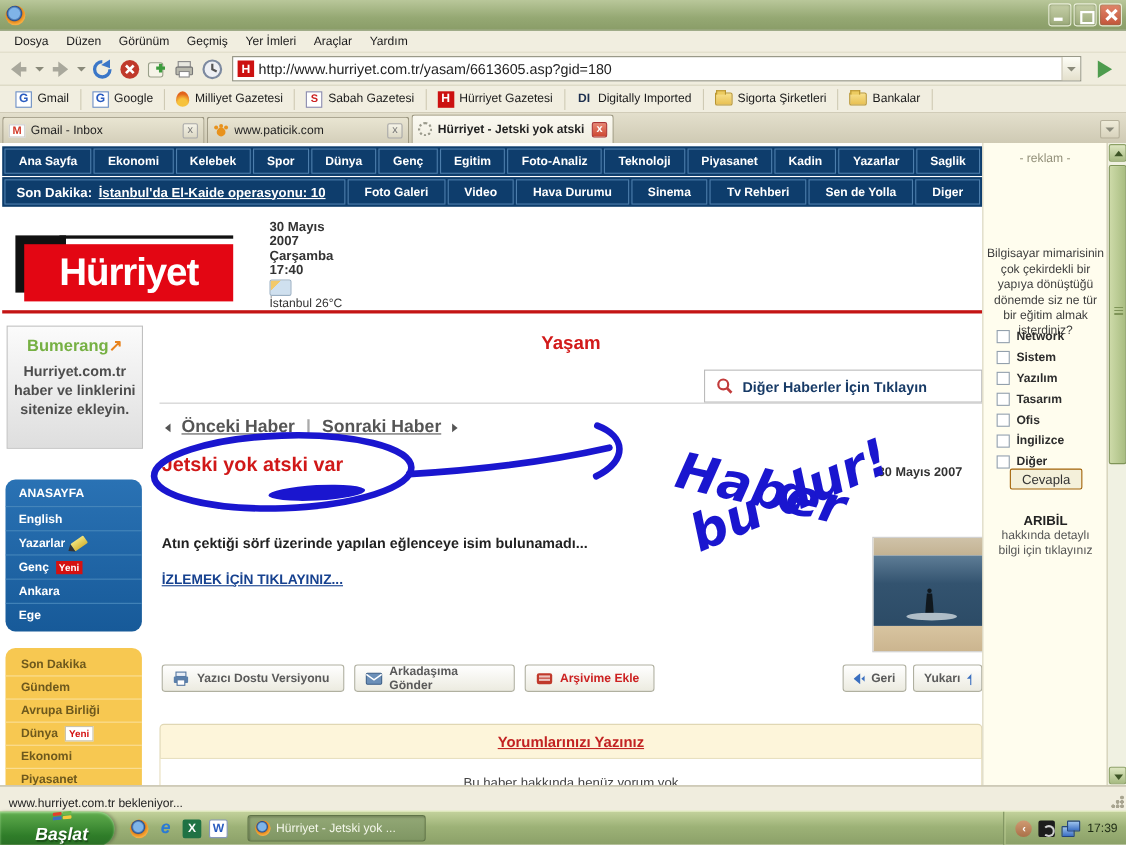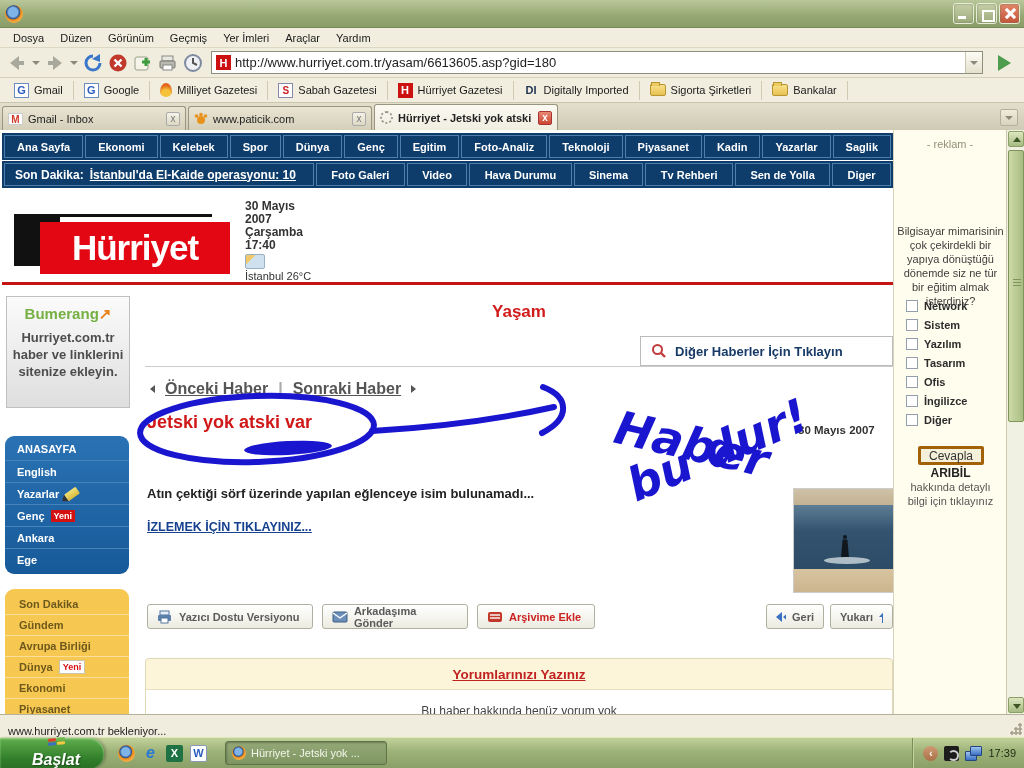--- a/index.html
+++ b/index.html
@@ -78,21 +78,21 @@
   .snav .it { flex:1 1 auto; border:1px solid #4d7eac; color:#fff; font-weight:bold; font-size:11px;
     display:flex; align-items:center; justify-content:center; white-space:nowrap; padding:0 6px; }
   .snav .sd { flex:0 0 310px; justify-content:flex-start; border:1px solid #4d7eac; display:flex; align-items:center; gap:6px; padding:0 10px; color:#fff; font-weight:bold; font-size:12px; }
   .snav .sd u { font-size:12px; }
 
   
   .hlogo { position:absolute; left:14px; top:84px; width:198px; height:64px; }
   .hlogo .blk { position:absolute; left:0; top:0; width:46px; height:52px; background:#111; }
   .hlogo .topline { position:absolute; left:40px; top:0; width:158px; height:3px; background:#111; }
   .hlogo .red { position:absolute; left:8px; top:8px; width:190px; height:52px; background:#e30613; color:#fff;
-    font-weight:bold; font-size:35px; letter-spacing:-1px; display:flex; align-items:center; justify-content:center;margin-left:18px; }
+    font-weight:bold; font-size:35px; letter-spacing:-1px; display:flex; align-items:center; justify-content:center; }
   .dateblock { position:absolute; left:245px; top:70px; font-size:12px; font-weight:bold; color:#333; line-height:13px; }
   .wicon { position:absolute; left:245px; top:124px; width:20px; height:15px; border:1px solid #9ab0c4; border-radius:2px;
     background:linear-gradient(135deg,#f2c96a 0 30%, #cfe0ef 30%); }
   .wtext { position:absolute; left:245px; top:140px; font-size:11px; color:#333; }
   .redrule { position:absolute; left:2px; top:152px; width:891px; height:3px; background:#c41414; }
 
   
   .bomerang { position:absolute; left:6px; top:166px; width:124px; height:112px; border:1px solid #c0c0c0;
     background:linear-gradient(#fbfbfb,#dedede); text-align:center; padding-top:8px; }
   .bomerang .blogo { font-size:15px; font-weight:bold; color:#76b043; }
@@ -141,21 +141,21 @@
   .comments .chead { height:31px; display:flex; align-items:center; justify-content:center;
     color:#c22222; font-weight:bold; font-size:13.5px; text-decoration:underline; border-bottom:1px solid #e8e0c0; }
   .comments .cbody { background:#fff; height:100%; text-align:center; padding-top:14px; font-size:12px; color:#444; }
 
   
   .rsb { position:absolute; left:893px; top:0; width:113px; height:584px; background:#fffdee; border-left:1px solid #d8d3bd; }
   .rsb .rek { margin-top:8px; text-align:center; color:#93907a; font-size:11px; }
   .rsb .q { position:absolute; left:0; top:94px; width:113px; text-align:center; font-size:11px; color:#3d3d3d; line-height:14px; padding:0 3px; }
   .pollrow { position:absolute; left:12px; width:100px; display:flex; align-items:center; gap:6px; font-size:11px; font-weight:bold; color:#2c2c2c; }
   .cb { width:12px; height:12px; background:#fff; border:1px solid #93a0ac; }
-  .cevapla { position:absolute; left:24px; top:316px; width:66px; height:19px; background:#f4f0da; border:3px solid #a16207; border-radius:2px;
+  .cevapla { position:absolute; left:24px; top:296px; width:66px; height:19px; background:#f4f0da; border:1px solid #a16207; border-radius:2px;
     font-size:12px; color:#333; display:flex; align-items:center; justify-content:center; }
   .aribil { position:absolute; left:0; top:336px; width:113px; text-align:center; }
   .aribil .t { font-size:12px; font-weight:bold; color:#222; }
   .aribil .s { font-size:11px; color:#555; line-height:14px; }
 
   
   .sbar { position:absolute; left:1006px; top:0; width:18px; height:584px; background:#f0f1e2; border-left:1px solid #cfcab0; }
   .sbtn { position:absolute; left:1px; width:16px; height:16px; background:linear-gradient(#dde6c0,#a7bb82); border:1px solid #8ba064; border-radius:2px; }
   .sbtn.up { top:1px; } .sbtn.down { bottom:1px; }
   .sbtn::after { content:""; position:absolute; left:4px; }

